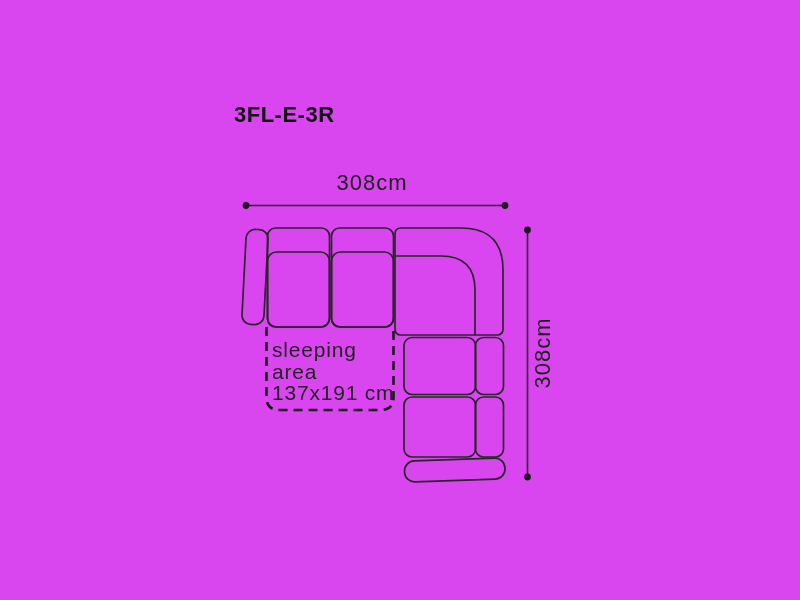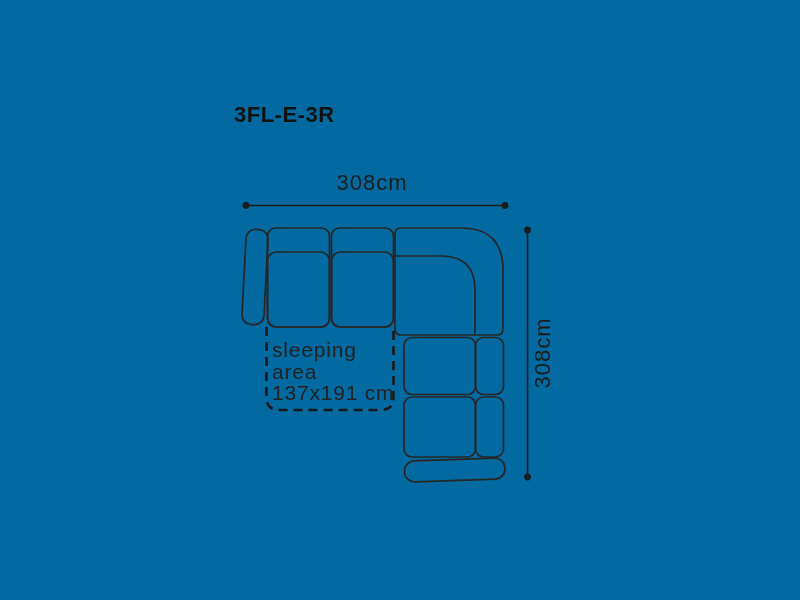--- a/index.html
+++ b/index.html
@@ -4,21 +4,21 @@
 <style>
   html, body {
     margin: 0;
     padding: 0;
     background: #ffffff;
   }
   .stage {
     position: relative;
     width: 800px;
     height: 600px;
-    background: #0369a1;
+    background: #d946ef;
     overflow: hidden;
     font-family: "Liberation Sans", sans-serif;
   }
   svg.diagram {
     position: absolute;
     left: 0;
     top: 0;
   }
   .outline {
     fill: none;

